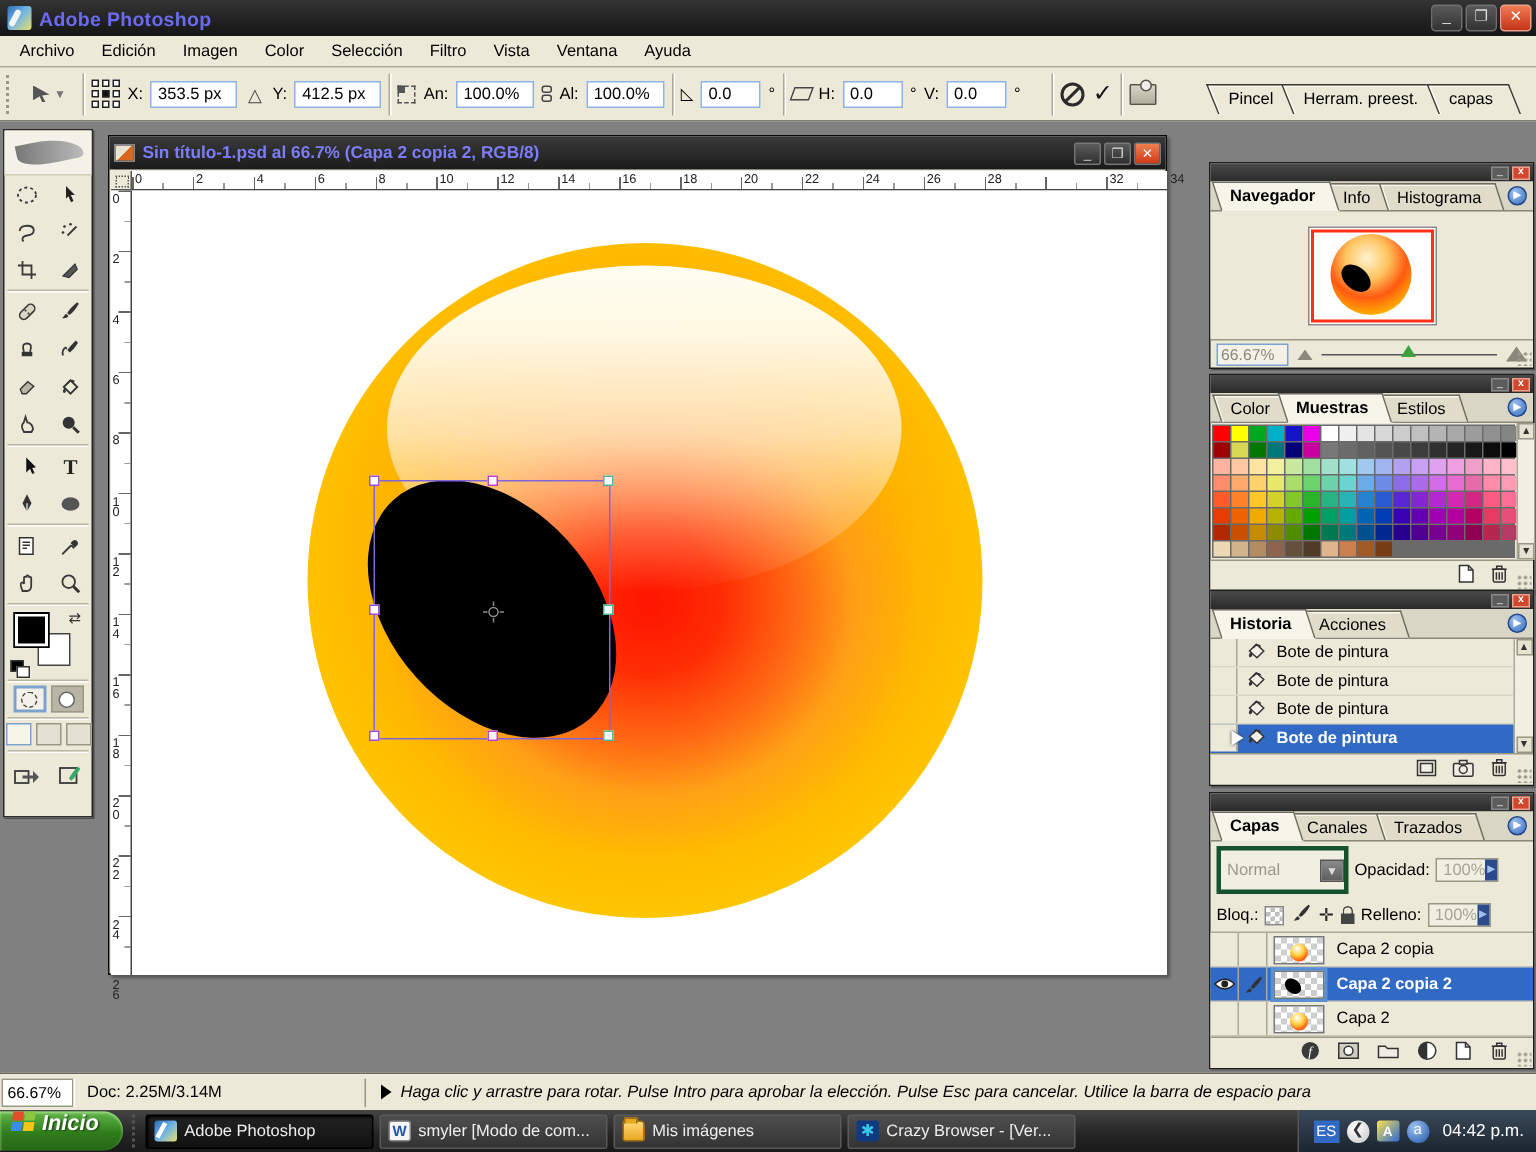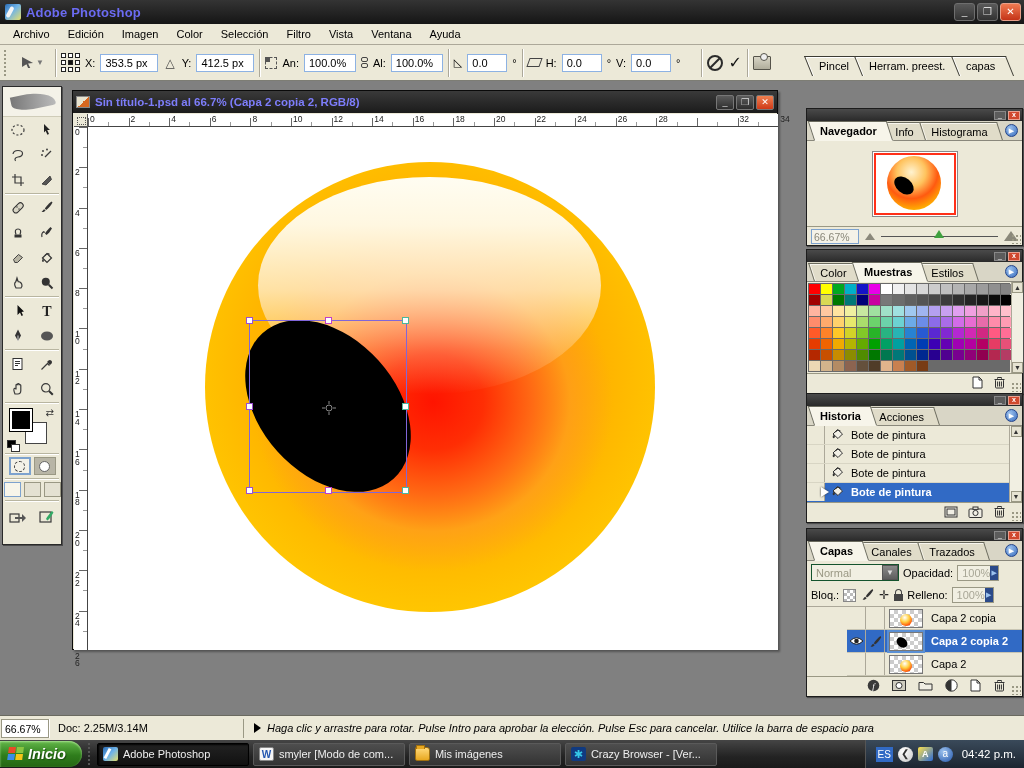--- a/index.html
+++ b/index.html
@@ -183,37 +183,37 @@
   .hrow .hchk { width:18px; height:100%; border-right:1px solid #aca899; background:#ece9d8; }
   .hrow .hic { width:24px; text-align:center; }
   .hrow .hlabel { padding-left:2px; }
   .hrow.sel { background:#316ac5; color:#fff; font-weight:bold; border-bottom-color:#316ac5; }
   .hmarker { position:absolute; left:14px; top:4px; width:0; height:0; border-top:5px solid transparent;
     border-bottom:5px solid transparent; border-left:8px solid #fff; filter:drop-shadow(0 0 1px #333); }
   .hist-rows { position:relative; }
 
   
   .lctrl { display:flex; align-items:center; gap:4px; padding:3px 4px; }
-  .lselect { width:88px; height:17px; background:#f1efe2; border:1px solid #14532d; color:#9a9884;
+  .lselect { width:88px; height:32px; background:#f1efe2; border:3px solid #14532d; color:#9a9884;
     display:flex; align-items:center; justify-content:space-between; padding-left:4px; }
   .lsel-btn { width:16px; height:15px; background:linear-gradient(#8a8a8a,#5e5e5e); border:1px solid #555;
     color:#ddd; font-size:8px; text-align:center; line-height:14px; }
   .pctfield { width:42px; height:16px; background:#f1efe2; border:1px solid #9a9884; color:#a8a696;
     display:flex; align-items:center; justify-content:space-between; padding-left:4px; }
   .pct-btn { width:11px; height:14px; background:#2b4a8a; color:#9cc2ee; font-size:7px; line-height:13px; text-align:center; }
   .lockics { display:flex; gap:5px; align-items:center; }
   .checker8 { width:13px; height:13px; border:1px solid #888;
     background-image:linear-gradient(45deg,#bbb 25%,transparent 25%,transparent 75%,#bbb 75%),
       linear-gradient(45deg,#bbb 25%,transparent 25%,transparent 75%,#bbb 75%);
     background-size:6px 6px; background-position:0 0,3px 3px; background-color:#fff; }
   .movecross { font-size:12px; color:#222; font-weight:bold; }
   .padlock { width:9px; height:7px; background:#444; position:relative; margin-top:4px; }
   .padlock:before { content:""; position:absolute; left:1px; top:-5px; width:5px; height:5px;
     border:1.5px solid #444; border-bottom:none; border-radius:4px 4px 0 0; }
-  .lrow { height:23px; display:flex; align-items:center; border-bottom:1px solid #c8c5b4; background:#ece9d8;margin-left:40px; }
+  .lrow { height:23px; display:flex; align-items:center; border-bottom:1px solid #c8c5b4; background:#ece9d8; }
   .lrow .leye,.lrow .llink { width:19px; height:100%; border-right:1px solid #aca899;
     display:flex; align-items:center; justify-content:center; }
   .lthumb { width:34px; height:19px; margin:0 4px; border:1px solid #777; position:relative;
     background-image:linear-gradient(45deg,#ccc 25%,transparent 25%,transparent 75%,#ccc 75%),
       linear-gradient(45deg,#ccc 25%,transparent 25%,transparent 75%,#ccc 75%);
     background-size:8px 8px; background-position:0 0,4px 4px; background-color:#fff; }
   .lthumb.blue { outline:2px solid #5a8fd4; }
   .lthumb .dotball { position:absolute; left:10px; top:4px; width:12px; height:12px; border-radius:50%;
     background:radial-gradient(circle at 40% 30%,#fff 0%,#ffd040 40%,#ff4000 80%,#ffb000 100%); }
   .lthumb .dotblack { position:absolute; left:6px; top:5px; width:12px; height:9px; border-radius:50%;
@@ -230,21 +230,21 @@
   .st-doc { width:195px; height:19px; border-left:1px solid #fff; border-right:1px solid #9a9884;
     padding:3px 0 0 8px; }
   .st-arrow { width:0; height:0; border-top:5px solid transparent; border-bottom:5px solid transparent;
     border-left:7px solid #000; margin:0 6px 0 10px; }
   .st-hint { white-space:nowrap; overflow:hidden; flex:1;font-style:italic; }
 
   
   .taskbar { position:absolute; left:0; top:740px; width:1024px; height:28px;
     background:linear-gradient(#454545,#232323 60%,#1a1a1a); display:flex; align-items:center; }
   .startbtn { height:26px; margin:1px 0 1px 0; padding:0 16px 0 8px; border-radius:0 13px 13px 0;
-    background:linear-gradient(#63b74a,#2f7d1c 55%,#256614); display:flex; align-items:center; gap:5px;
+    background:linear-gradient(#63b74a,#2f7d1c 55%,#256614); display:flex; align-items:flex-start; gap:5px;
     box-shadow:inset 0 1px 2px #a8e090; }
   .flag { width:15px; height:14px; display:grid; grid-template-columns:7px 7px; grid-template-rows:6px 6px;
     gap:1px; transform:skewX(-8deg); }
   .flag i:nth-child(1){background:#e84b28;} .flag i:nth-child(2){background:#8ac540;}
   .flag i:nth-child(3){background:#3b8de8;} .flag i:nth-child(4){background:#f5c518;}
   .start-label { color:#fff; font-weight:bold; font-style:italic; font-size:14.5px; text-shadow:1px 1px 1px #1a4a10; }
   .tasksep { width:6px; height:22px; border-left:2px dotted #555; margin:0 3px 0 6px; }
   .taskbtn { width:152px; height:23px; margin-right:4px; border-radius:2px; border:1px solid #5a5a5a;
     background:linear-gradient(#4e4e4e,#333); color:#eee; display:flex; align-items:center; gap:5px;
     padding:0 5px; overflow:hidden; white-space:nowrap; }

